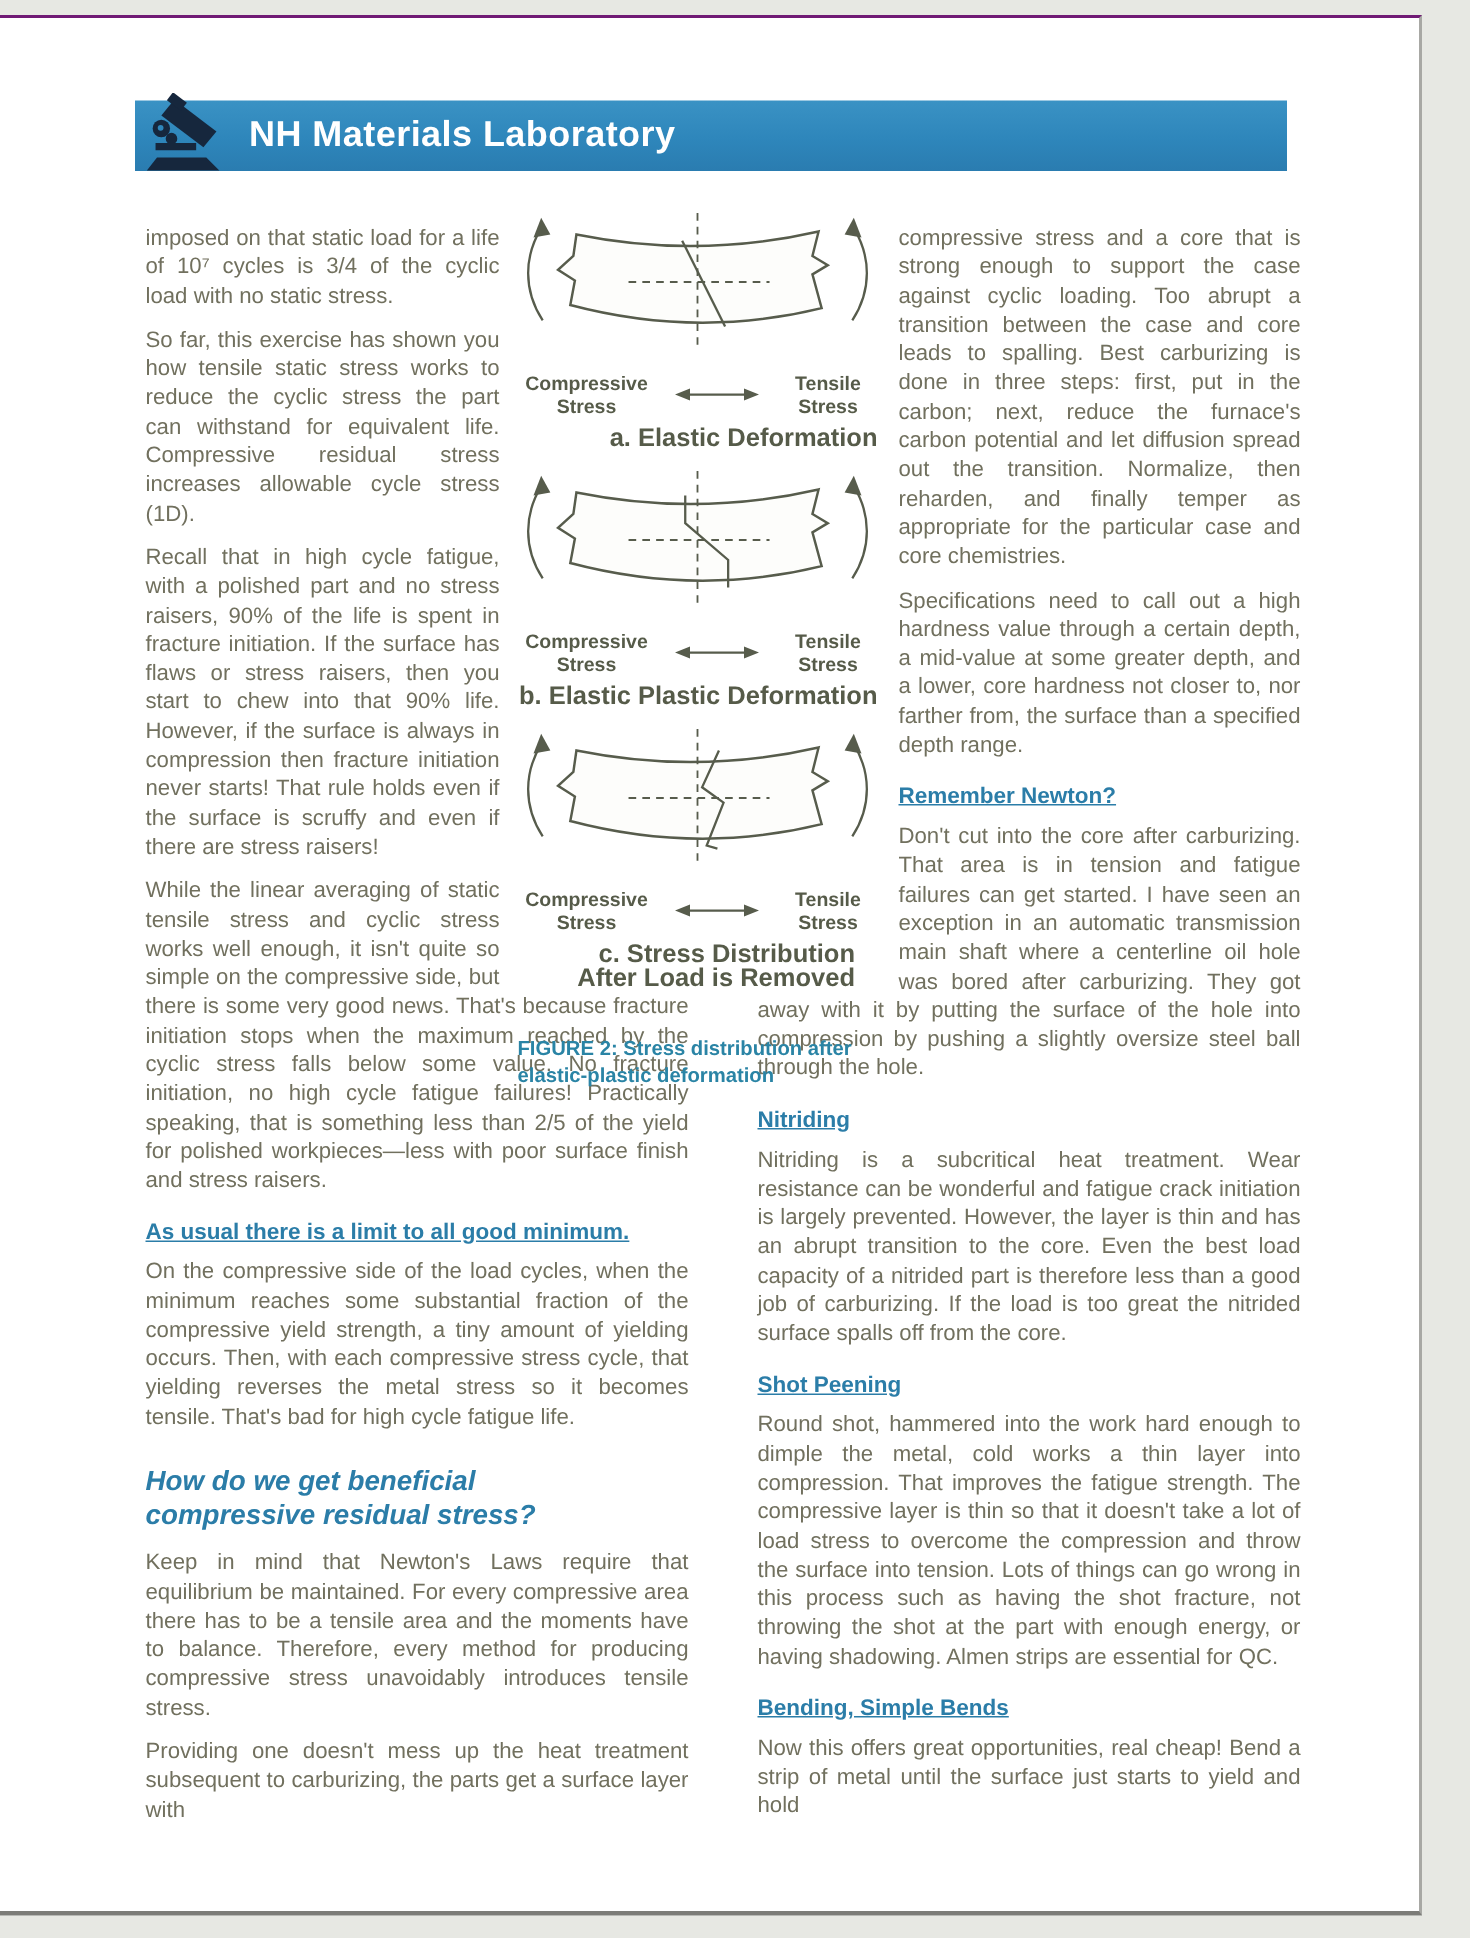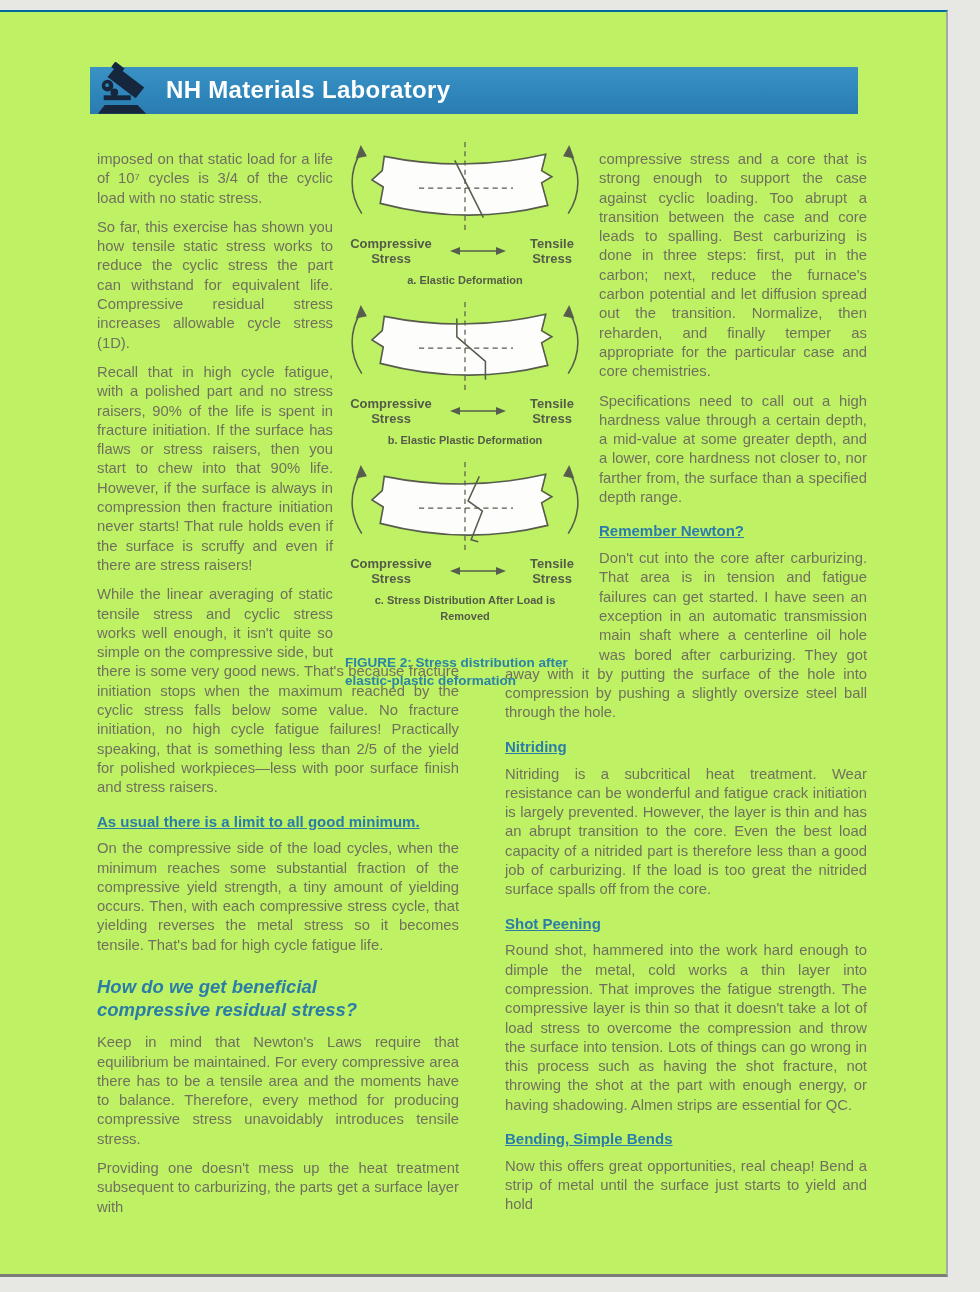--- a/index.html
+++ b/index.html
@@ -3,22 +3,22 @@
 <meta charset="utf-8">
 <style>
   html,body{margin:0;padding:0;}
   body{
     width:980px;height:1292px;position:relative;overflow:hidden;
     background:#e7e8e3;
     font-family:"Liberation Sans", sans-serif;
   }
   .page{
     position:absolute;left:0;top:10px;width:946px;height:1262px;
-    background:#bef264;
-    border-top:2px solid #0369a1;
+    background:#ffffff;
+    border-top:2px solid #701a75;
     border-right:2px solid #a8a8a4;
     border-bottom:3px solid #7c7c78;
   }
   
   .banner{
     position:absolute;left:90px;top:55px;width:768px;height:47px;
     background:linear-gradient(180deg,#3a92c4 0%,#2e86bb 55%,#2a7cb0 100%);
   }
   .banner .logo{
     position:absolute;left:5px;top:-5px;width:58px;height:57px;display:block;
@@ -38,26 +38,26 @@
   .h-big{
     color:#2b7da8;font-weight:bold;font-style:italic;font-size:18.5px;
     margin:20px 0 12px;line-height:1.25;max-width:295px;
   }
   
   .figure{position:absolute;left:345px;top:128px;width:240px;color:#565b49;}
   .subfig{margin-bottom:12px;}
   .subfig svg.beam{display:block;margin:0 auto;}
   .labelrow{
     display:flex;justify-content:space-between;align-items:center;
-    font-weight:bold;font-size:13px;line-height:15px;text-align:center;margin-top:2px;
+    font-weight:bold;font-size:13px;line-height:15px;text-align:center;margin-top:14px;
   }
   .labelrow .lab{width:92px;}
   .labelrow .lab.right{width:66px;}
   .subcap{
-    text-align:center;font-weight:bold;font-size:11px;line-height:16px;margin-top:6px;
+    text-align:right;font-weight:bold;font-size:17px;line-height:16px;margin-top:6px;
   }
   .figcap{
     color:#2a84a5;font-weight:bold;font-size:13.5px;line-height:18px;margin-top:30px;
   }
   .ink{stroke:#575c4c;fill:none;stroke-width:1.5;}
   .ink-fill{fill:#575c4c;stroke:none;}
   .beamfill{fill:#fdfdfb;stroke:#575c4c;stroke-width:1.6;}
   .dash{stroke:#575c4c;stroke-width:1.2;fill:none;stroke-dasharray:5 4;}
 </style>
 </head>

